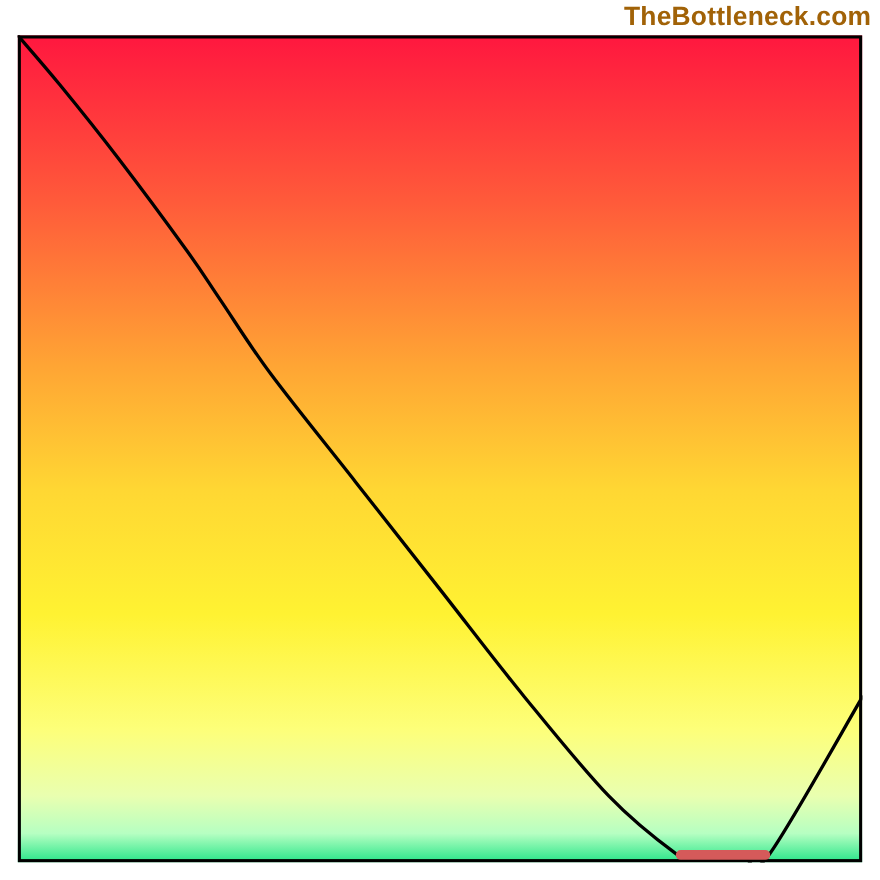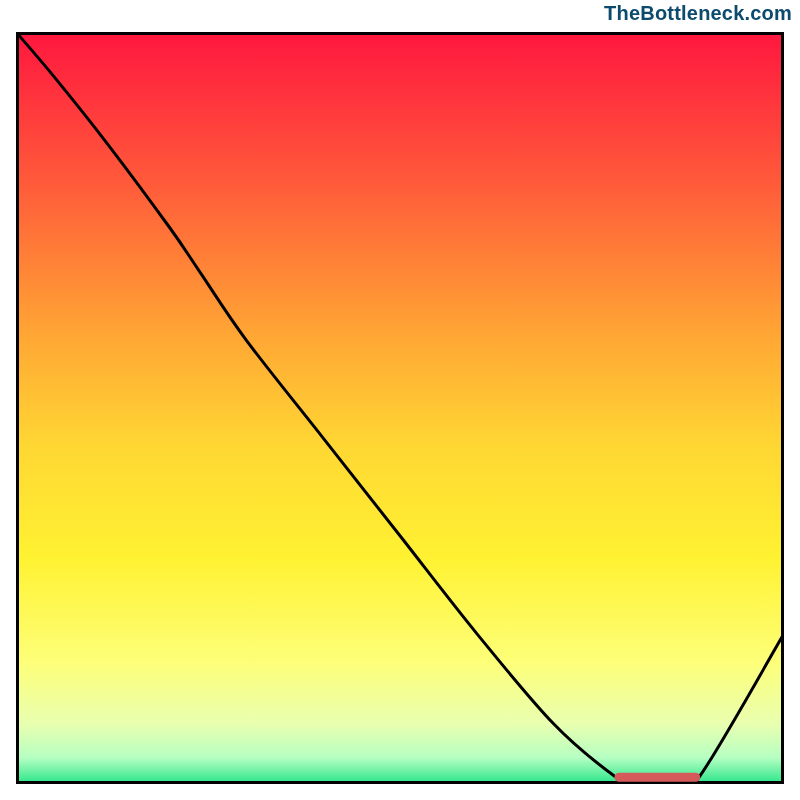--- a/index.html
+++ b/index.html
@@ -13,23 +13,23 @@
   }
   .frame {
     position: relative;
     width: 800px;
     height: 800px;
   }
   .watermark {
     position: absolute;
     top: 2px;
     right: 8px;
-    font-size: 20px;
+    font-size: 24px;
     font-weight: 600;
-    color: #0c4a6e;
+    color: #a16207;
     letter-spacing: 0.2px;
   }
   .plot {
     position: absolute;
     left: 16px;
     top: 32px;
     width: 768px;
     height: 752px;
     box-sizing: border-box;
   }

